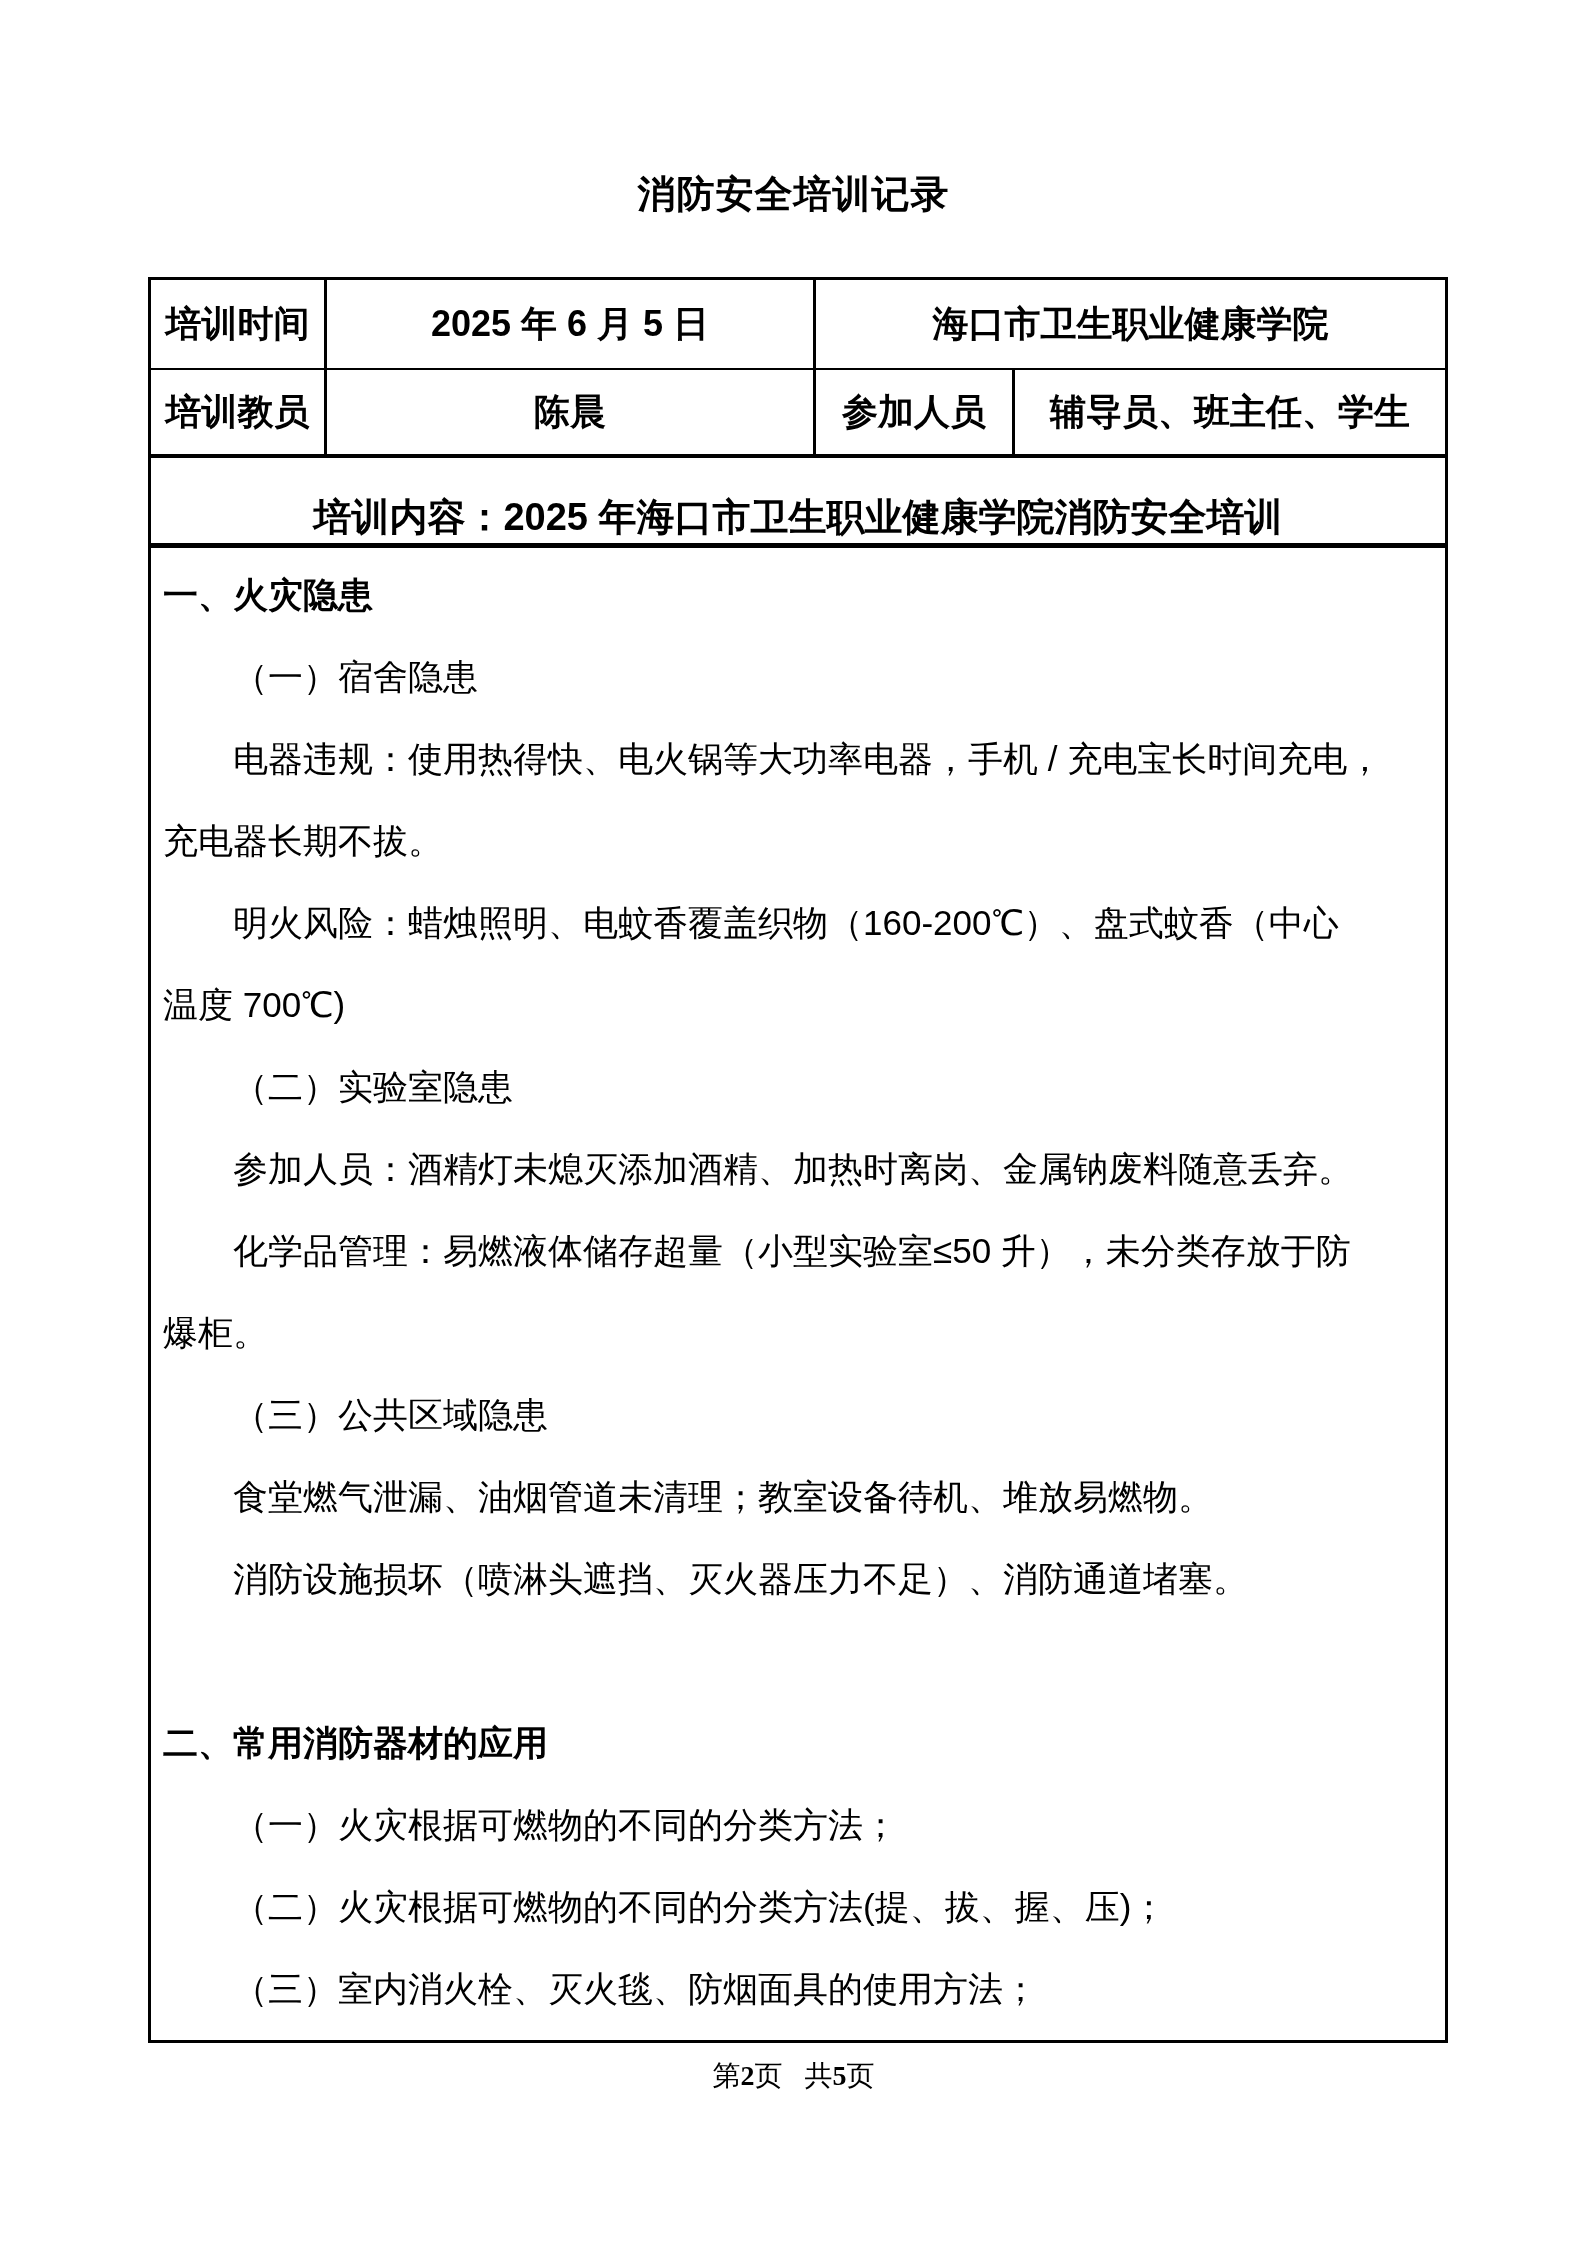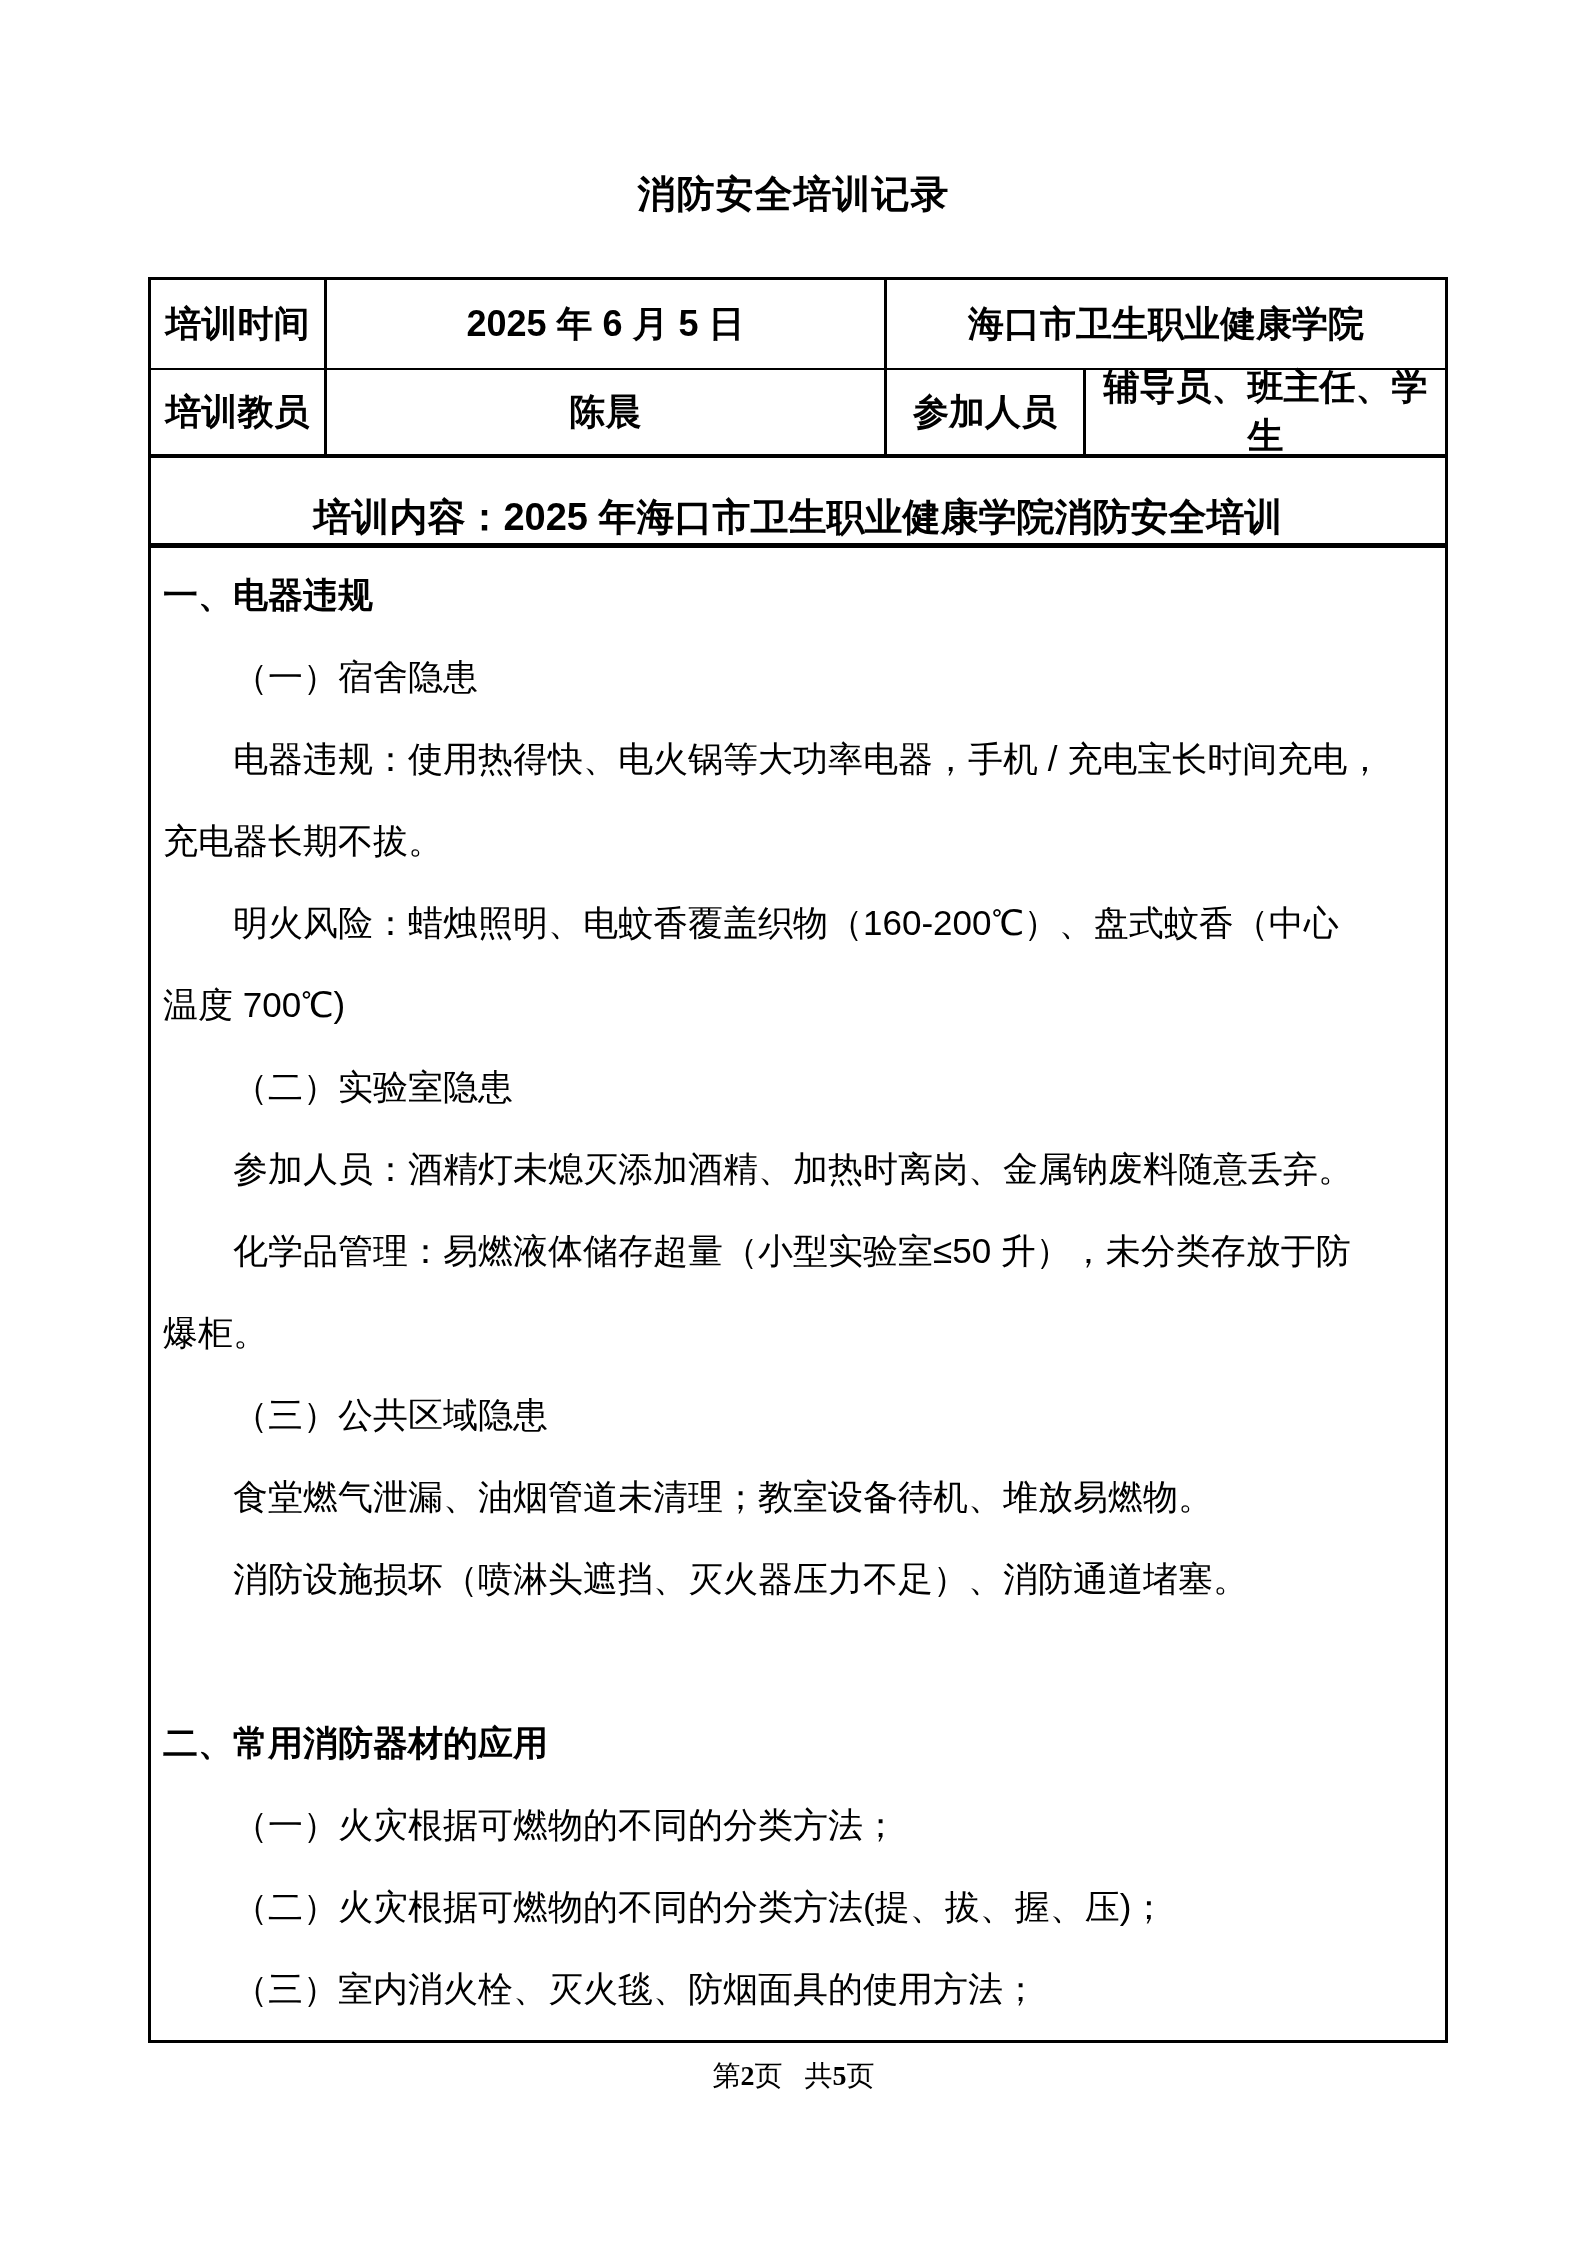--- a/index.html
+++ b/index.html
@@ -46,21 +46,21 @@
   .row-body { flex: 1; }
   .td {
     display: flex;
     align-items: center;
     justify-content: center;
     font-weight: bold;
     font-size: 36px;
     text-align: center;
   }
   .td-label-a { width: 176px; border-right: 3px solid #000; }
-  .td-value-a { width: 560px; border-right: 3px solid #000; }
+  .td-value-a { width: 489px; border-right: 3px solid #000; }
   .td-label-b { width: 199px; border-right: 3px solid #000; }
   .td-value-b { flex: 1; }
   .content-title-text {
     font-size: 38px;
     font-weight: bold;
     text-align: center;
   }
   .body-cell {
     width: 100%;
     padding: 6px 12px 0 12px;
@@ -110,21 +110,21 @@
       <div class="td td-label-b">参加人员</div>
       <div class="td td-value-b">辅导员、班主任、学生</div>
     </div>
 
     <div class="tr row-content-title">
       <div class="content-title-text">培训内容：2025 年海口市卫生职业健康学院消防安全培训</div>
     </div>
 
     <div class="tr row-body">
       <div class="body-cell">
-        <p class="heading">一、电器违规</p>
+        <p class="heading">一、火灾隐患</p>
         <p>（一）宿舍隐患</p>
         <p>电器违规：使用热得快、电火锅等大功率电器，手机 / 充电宝长时间充电，</p>
         <p class="flush">充电器长期不拔。</p>
         <p>明火风险：蜡烛照明、电蚊香覆盖织物（160-200℃）、盘式蚊香（中心</p>
         <p class="flush">温度 700℃)</p>
         <p>（二）实验室隐患</p>
         <p>参加人员：酒精灯未熄灭添加酒精、加热时离岗、金属钠废料随意丢弃。</p>
         <p>化学品管理：易燃液体储存超量（小型实验室≤50 升），未分类存放于防</p>
         <p class="flush">爆柜。</p>
         <p>（三）公共区域隐患</p>

